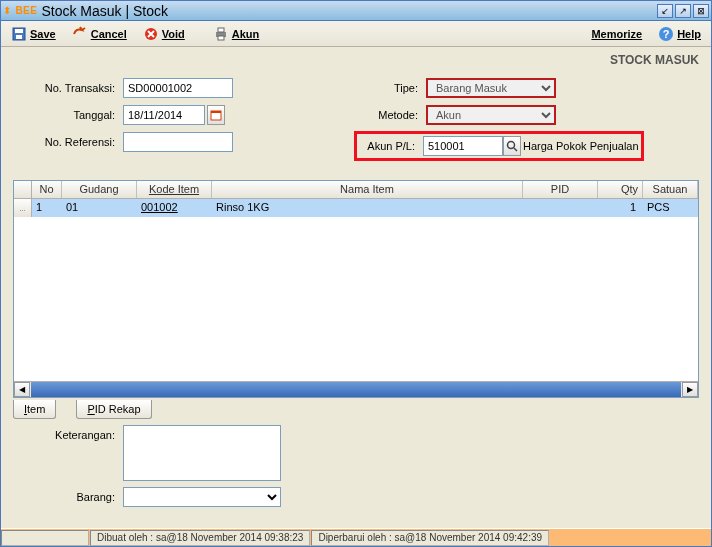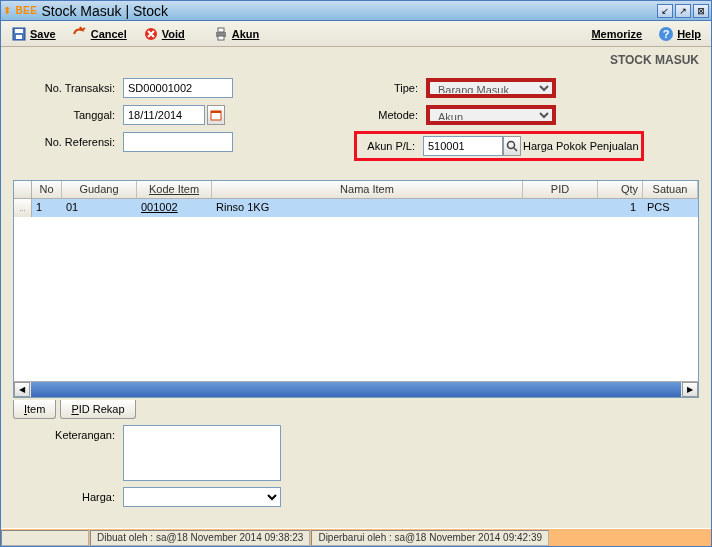--- a/index.html
+++ b/index.html
@@ -17,21 +17,21 @@
 .toolbar-btn { display: flex; align-items: center; gap: 3px; cursor: pointer; padding: 2px 4px; }
 .toolbar-btn .icon { width: 16px; height: 16px; display: flex; align-items: center; justify-content: center; }
 .toolbar-btn .lbl { text-decoration: underline; font-weight: bold; font-size: 11px; color: #000; }
 .toolbar-right { display: flex; gap: 8px; }
 .header-section { text-align: right; padding: 6px 12px 4px 0; font-weight: bold; color: #555; font-size: 12px; }
 .form-area { padding: 6px 12px; display: flex; }
 .form-col { flex: 1; }
 .form-row { display: flex; align-items: center; margin-bottom: 5px; height: 22px; }
 .form-label { width: 110px; text-align: right; padding-right: 8px; font-size: 11px; color: #000; }
 .form-input { border: 1px solid #7b9ebd; background: #fff; height: 20px; padding: 1px 4px; font-size: 11px; font-family: inherit; }
-.form-select { border: 4px solid #b91c1c; background: #f0f0f0; height: 20px; padding: 1px 4px; font-size: 11px; font-family: inherit; color: #555; }
+.form-select { border: 2px solid #b91c1c; background: #f0f0f0; height: 20px; padding: 1px 4px; font-size: 11px; font-family: inherit; color: #555; }
 .date-wrap { display: flex; align-items: center; }
 .date-btn { width: 18px; height: 20px; border: 1px solid #999; background: linear-gradient(to bottom, #fff, #e0e0e0); margin-left: 2px; display: flex; align-items: center; justify-content: center; font-size: 9px; cursor: pointer; }
 .highlight-box { border: 3px solid #f01020; padding: 2px 2px; margin-left: -2px; display: flex; align-items: center; }
 .akun-label { width: 64px; text-align: right; padding-right: 8px; font-size: 11px; }
 .lookup-btn { width: 18px; height: 20px; border: 1px solid #999; background: linear-gradient(to bottom, #fff, #e0e0e0); display: flex; align-items: center; justify-content: center; font-size: 10px; cursor: pointer; }
 .akun-desc { font-size: 11px; padding-left: 2px; }
 .table-area { margin: 8px 12px 0 12px; border: 1px solid #7b9ebd; background: #fff; height: 218px; display: flex; flex-direction: column; }
 .table-header { display: flex; background: linear-gradient(to bottom, #fdfdfd, #e8e4d8); border-bottom: 1px solid #b0b0b0; height: 18px; }
 .th { border-right: 1px solid #c0c0c0; padding: 2px 4px; font-size: 11px; color: #333; text-align: center; overflow: hidden; white-space: nowrap; }
 .table-body { flex: 1; overflow: hidden; }
@@ -42,21 +42,21 @@
 .col-gudang { width: 75px; flex-shrink: 0; }
 .col-kode { width: 75px; flex-shrink: 0; text-decoration: underline; }
 .col-nama { flex: 1; }
 .col-pid { width: 75px; flex-shrink: 0; }
 .col-qty { width: 45px; flex-shrink: 0; text-align: right; }
 .col-satuan { width: 55px; flex-shrink: 0; }
 .table-scroll { height: 16px; display: flex; background: #ece9d8; border-top: 1px solid #b0b0b0; }
 .scroll-arrow { width: 16px; background: linear-gradient(to bottom, #fdfdfd, #e0e0e0); border: 1px solid #999; display: flex; align-items: center; justify-content: center; font-size: 8px; cursor: pointer; }
 .scroll-track { flex: 1; background: linear-gradient(to bottom, #6a9ad8, #3a6ab8); margin: 0 1px; }
 .tabs { margin: 2px 12px 0 12px; display: flex; }
-.tab { border: 1px solid #999; border-top: none; background: linear-gradient(to bottom, #fff, #e8e4d8); padding: 3px 10px; font-size: 11px; margin-right: 4px; cursor: pointer; border-radius: 0 0 3px 3px; }
+.tab { border: 1px solid #999; border-top: none; background: linear-gradient(to bottom, #fff, #e8e4d8); padding: 3px 10px; font-size: 11px; margin-right: 20px; cursor: pointer; border-radius: 0 0 3px 3px; }
 .tab.active { font-weight: normal; }
 .tab .ul { text-decoration: underline; }
 .bottom-form { padding: 6px 12px; }
 .keterangan-row { display: flex; margin-bottom: 6px; }
 .keterangan-row .form-label { padding-top: 4px; }
 .keterangan-input { border: 1px solid #7b9ebd; background: #fff; width: 158px; height: 56px; resize: none; font-family: inherit; font-size: 11px; padding: 2px; }
 .cabang-row { display: flex; align-items: center; }
 .cabang-select { width: 158px; height: 20px; border: 1px solid #7b9ebd; background: #fff; font-size: 11px; font-family: inherit; }
 .statusbar { height: 18px; background: #fdba74; border-top: 1px solid #fff; display: flex; align-items: center; font-size: 10px; color: #333; }
 .status-seg { border: 1px solid #b0b0b0; border-top-color: #888; border-left-color: #888; padding: 1px 6px; margin-right: 1px; height: 16px; display: flex; align-items: center; background: #ece9d8; }
@@ -221,21 +221,21 @@
     <div class="tab active"><span class="ul">I</span><span>tem</span></div>
     <div class="tab"><span class="ul">P</span><span>ID Rekap</span></div>
   </div>
 
   <div class="bottom-form">
     <div class="keterangan-row">
       <div class="form-label">Keterangan:</div>
       <textarea class="keterangan-input" style=""></textarea>
     </div>
     <div class="cabang-row">
-      <div class="form-label">Harga:</div>
+      <div class="form-label">Barang:</div>
       <select class="cabang-select"><option></option></select>
     </div>
   </div>
 
   <div style="flex:1"></div>
 
   <div class="statusbar">
     <div class="status-seg first"></div>
     <div class="status-seg">Dibuat oleh : sa@18 November 2014  09:38:23</div>
     <div class="status-seg">Diperbarui oleh : sa@18 November 2014  09:42:39</div>

